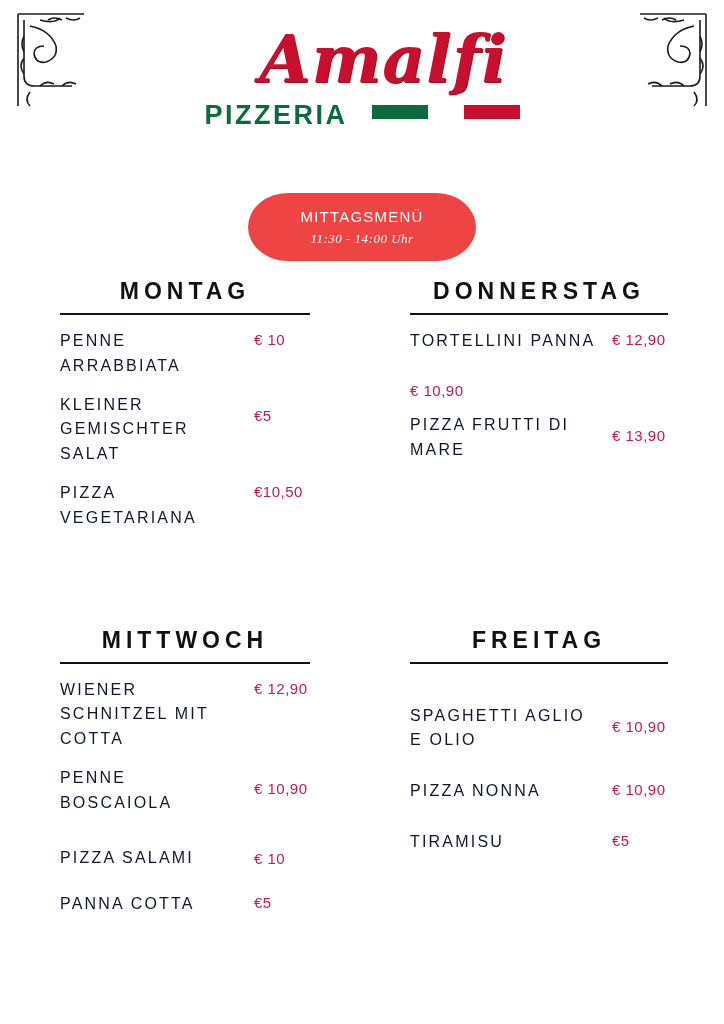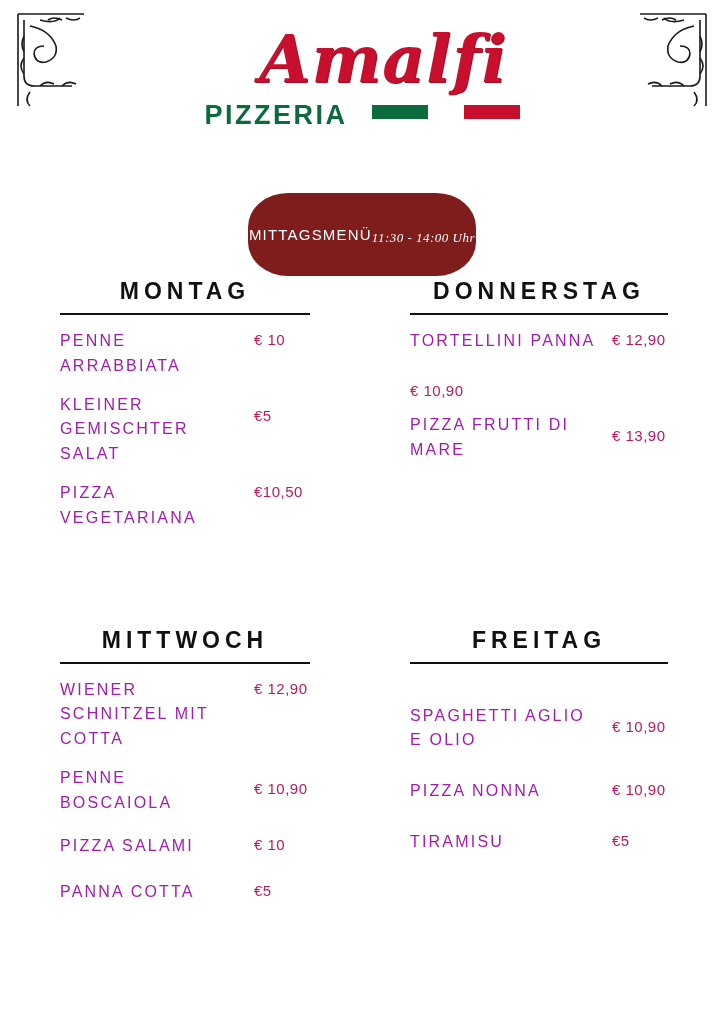--- a/index.html
+++ b/index.html
@@ -76,26 +76,26 @@
   .bar-green { background: #0c6b3d; }
   .bar-red { background: #c8102e; }
 
   
   .badge {
     position: absolute;
     top: 193px;
     left: 50%;
     transform: translateX(-50%);
     width: 228px;
-    height: 83px;
-    background: #7f1d1d;
+    height: 68px;
+    background: #ef4444;
     border-radius: 40px / 34px;
     color: #ffffff;
     display: flex;
-    flex-direction: row;
+    flex-direction: column;
     align-items: center;
     justify-content: center;
   }
   .badge-title {
     font-size: 15px;
     letter-spacing: 1.2px;
     font-family: "Liberation Sans", sans-serif;
   }
   .badge-time {
     margin-top: 6px;
@@ -144,21 +144,21 @@
     align-items: flex-start;
     justify-content: space-between;
     gap: 10px;
     margin-bottom: 14px;
   }
   .item-name {
     font-size: 16px;
     letter-spacing: 2.2px;
     line-height: 1.55;
     font-family: "Liberation Sans", sans-serif;
-    color: #a21caf;
+    color: #0f172a;
     flex: 1 1 auto;
     max-width: 205px;
   }
   .item-price {
     font-size: 15px;
     letter-spacing: 0.5px;
     font-family: "Liberation Sans", sans-serif;
     color: #be185d;
     white-space: nowrap;
     flex: 0 0 auto;
@@ -264,21 +264,21 @@
     <div class="day-rule"></div>
     <div class="items">
       <div class="item">
         <span class="item-name">WIENER SCHNITZEL MIT COTTA</span>
         <span class="item-price">€ 12,90</span>
       </div>
       <div class="item row-mid">
         <span class="item-name">PENNE BOSCAIOLA</span>
         <span class="item-price">€ 10,90</span>
       </div>
-      <div class="item" style="margin-top:18px;">
+      <div class="item" style="margin-top:30px;align-items:center;">
         <span class="item-name">PIZZA SALAMI</span>
         <span class="item-price">€ 10</span>
       </div>
       <div class="item" style="margin-top:22px;">
         <span class="item-name">PANNA COTTA</span>
         <span class="item-price">€5</span>
       </div>
     </div>
   </div>
 

